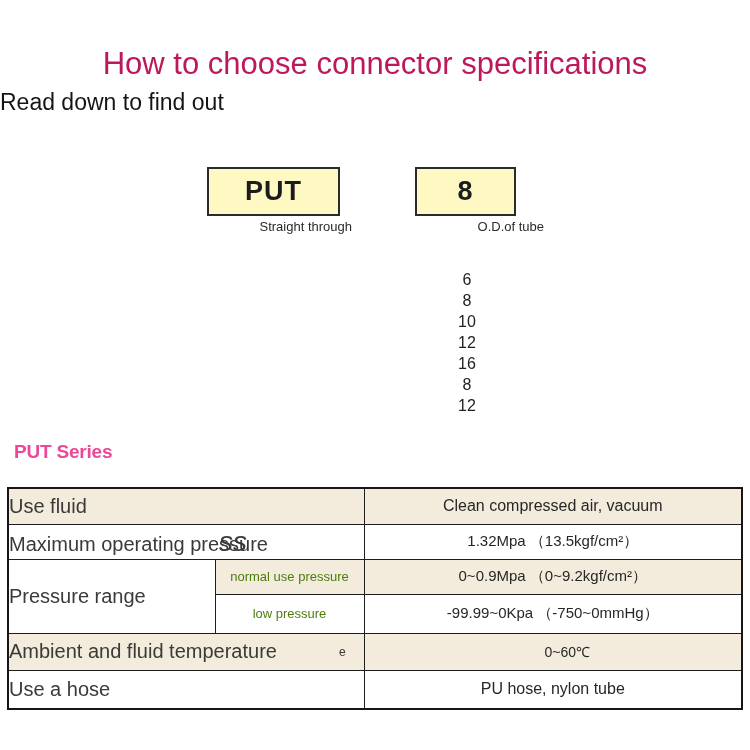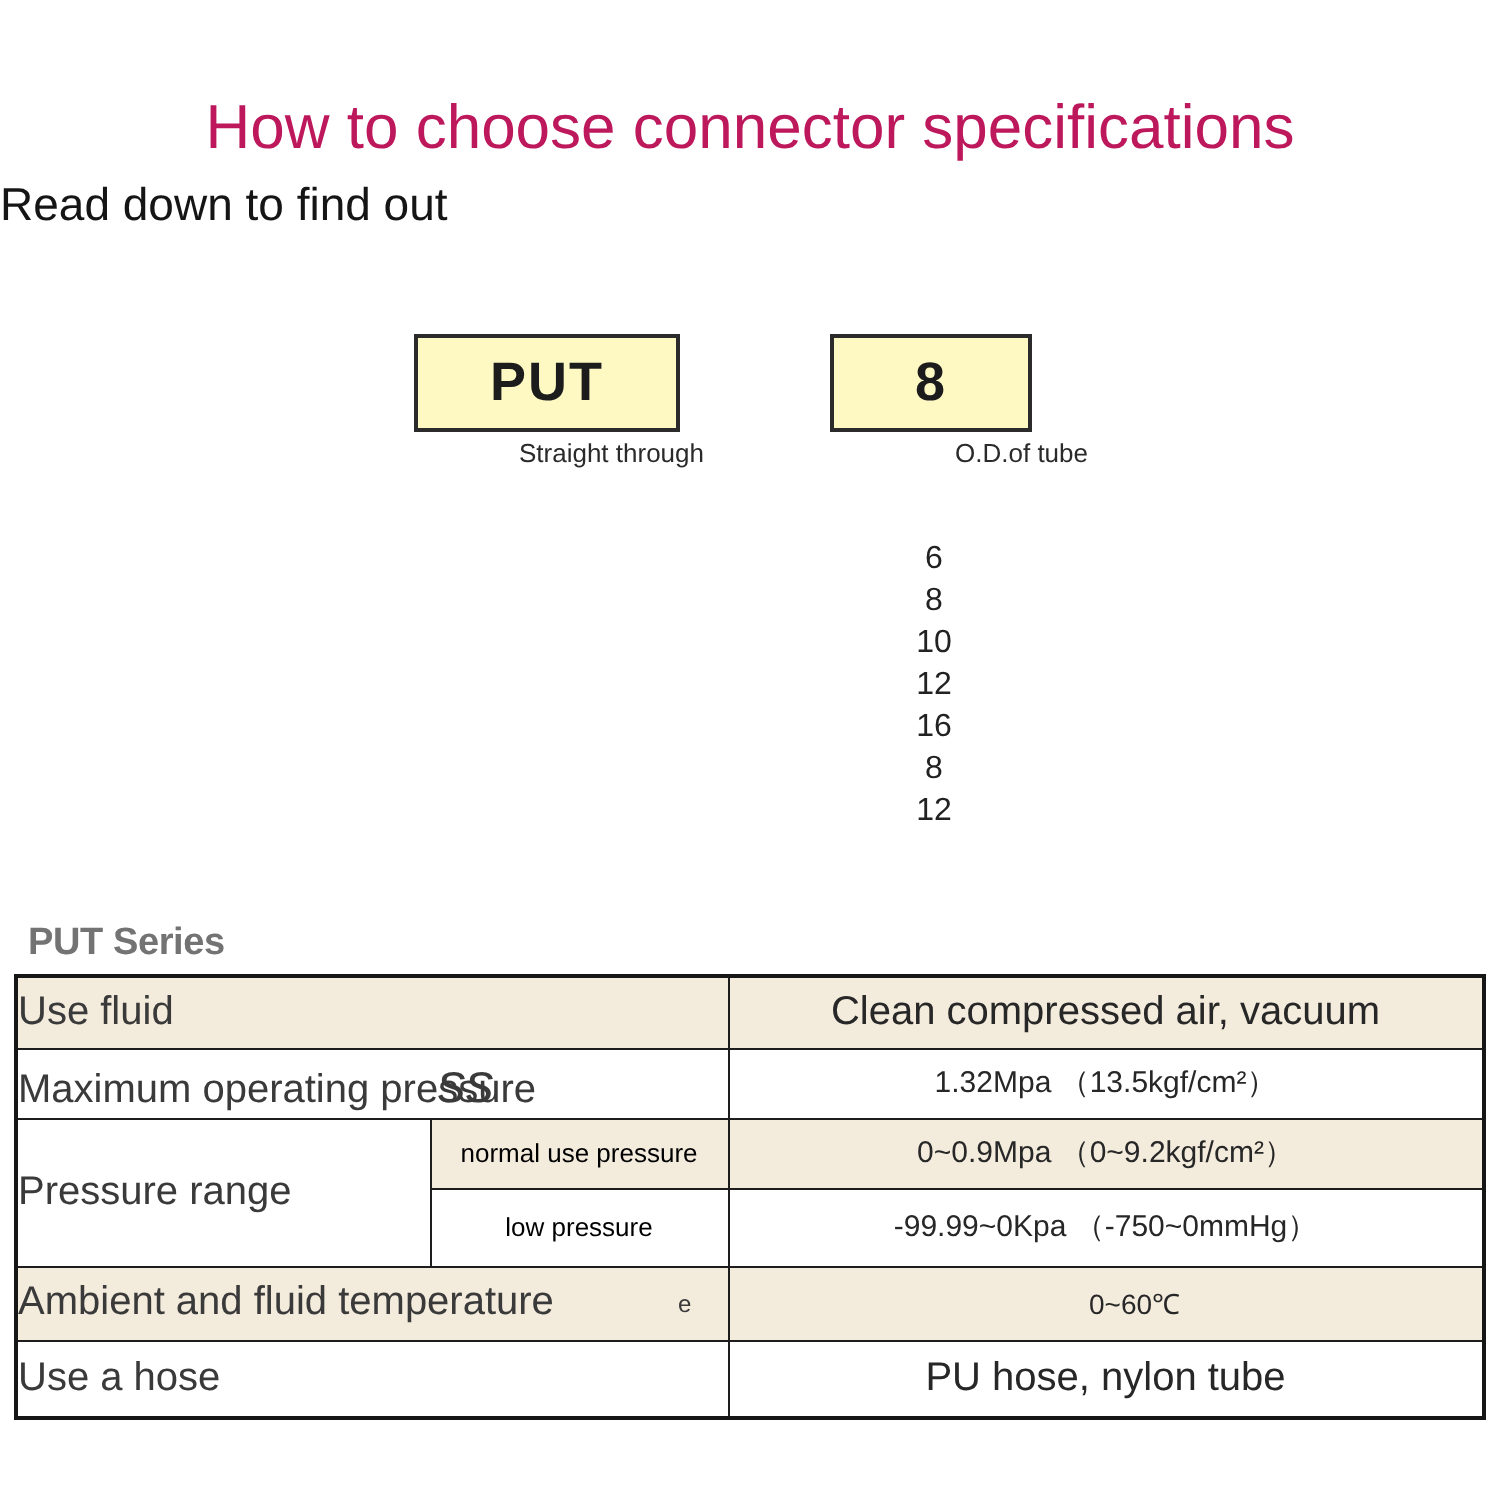--- a/index.html
+++ b/index.html
@@ -35,41 +35,41 @@
 
   
   .size-list{
     left:417px;top:269px;width:100px;text-align:center;
     font-size:16px;color:#222;
   }
   .size-list .opt{height:21px;line-height:21px;}
 
   
   .series-heading{
-    left:14px;top:461px;font-size:19px;font-weight:bold;color:#737373;
+    left:14px;top:441px;font-size:19px;font-weight:bold;color:#ec4899;
     letter-spacing:-0.2px;
     text-align:right;
   }
 
   
   .spec-wrap{left:7px;top:487px;width:734px;}
   table.spec{
     border-collapse:collapse;width:734px;table-layout:fixed;
     border:2.5px solid #161616;
   }
   table.spec td{
     border:1.5px solid #1d1d1d;padding:0;vertical-align:middle;
     overflow:hidden;position:relative;
   }
   .beige{background:#f3ebdc;}
   .white{background:#ffffff;}
   td.lbl{font-size:20px;color:#3a3a3a;padding-left:9px;text-align:left;}
-  td.sub{font-size:13px;color:#000000;text-align:center;}
+  td.sub{font-size:13px;color:#4d7c0f;text-align:center;}
   td.val{text-align:center;color:#272727;}
-  td.val.big{font-size:20px;}
+  td.val.big{font-size:16px;}
   td.val.med{font-size:15px;}
   td.val.sml{font-size:14px;padding-left:29px;}
   .r1{height:36px;} .r2{height:35px;} .r3{height:35px;}
   .r4{height:39px;padding-left:44px;} .r5{height:37px;} .r6{height:39px;}
 
   
   .artifact-ss{
     display:inline-block;margin-left:-50px;font-size:28px;color:#3a3a3a;
     transform:translateX(1px);
     font-style:italic;

